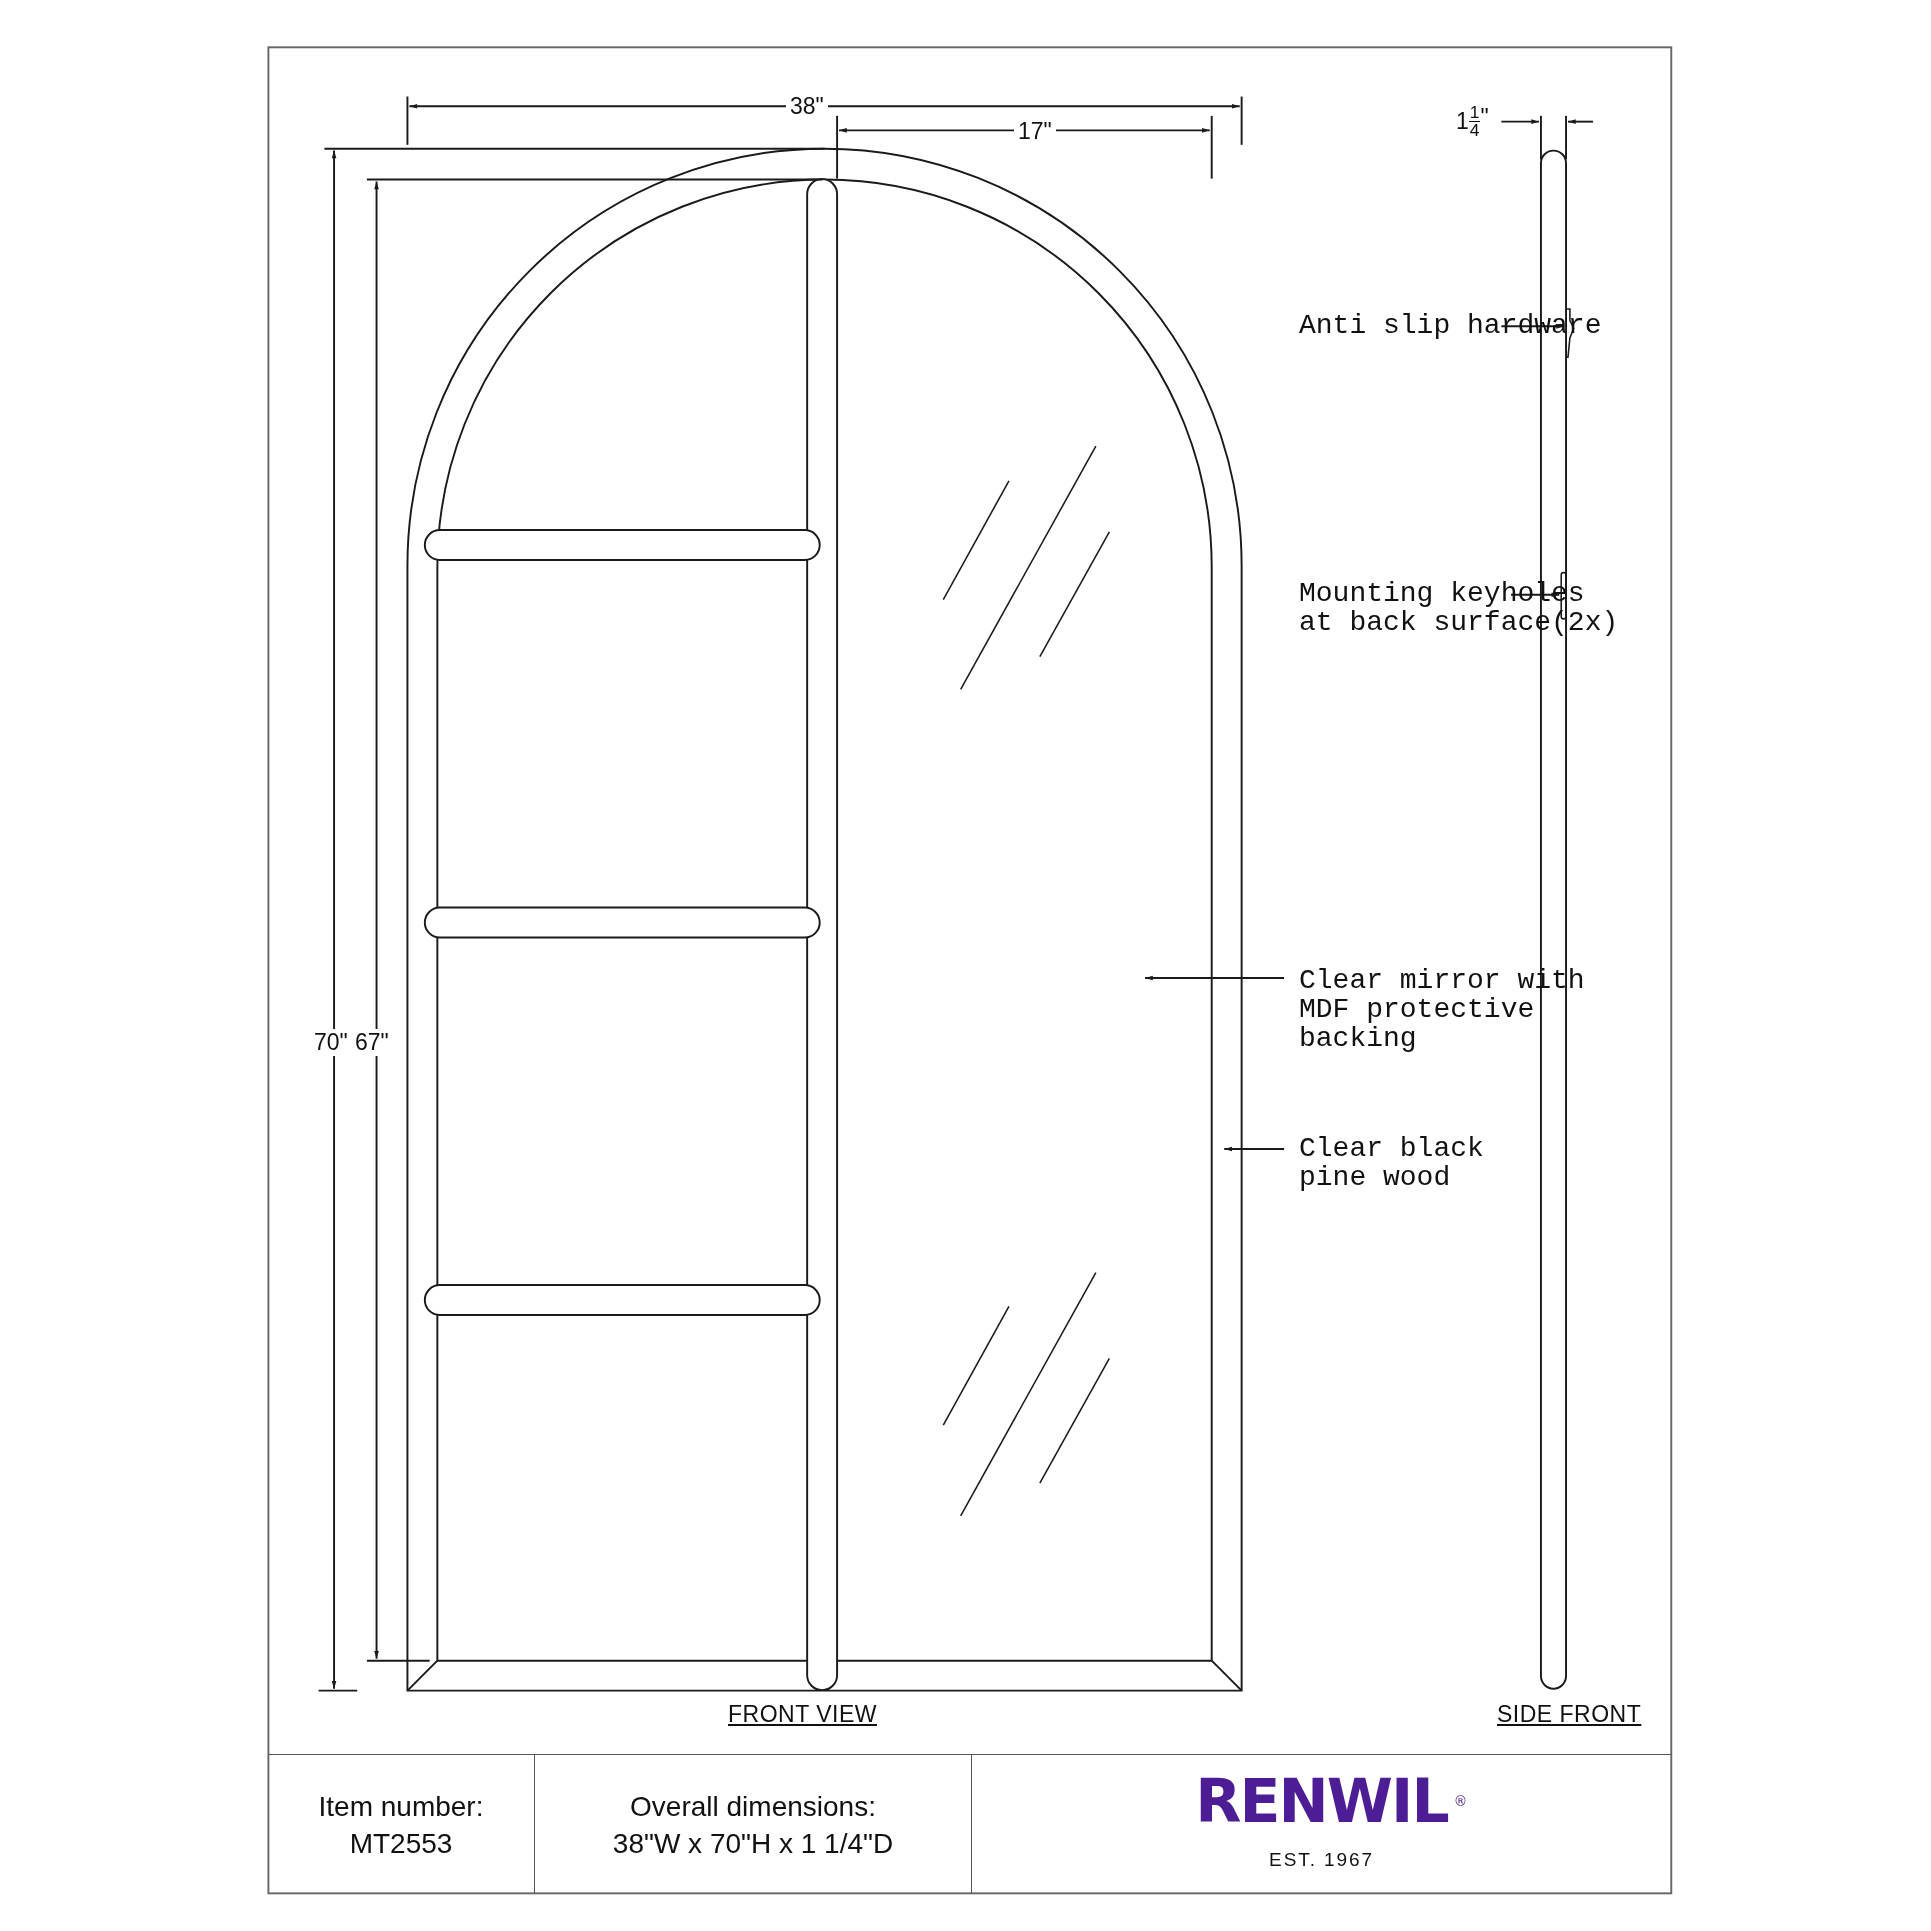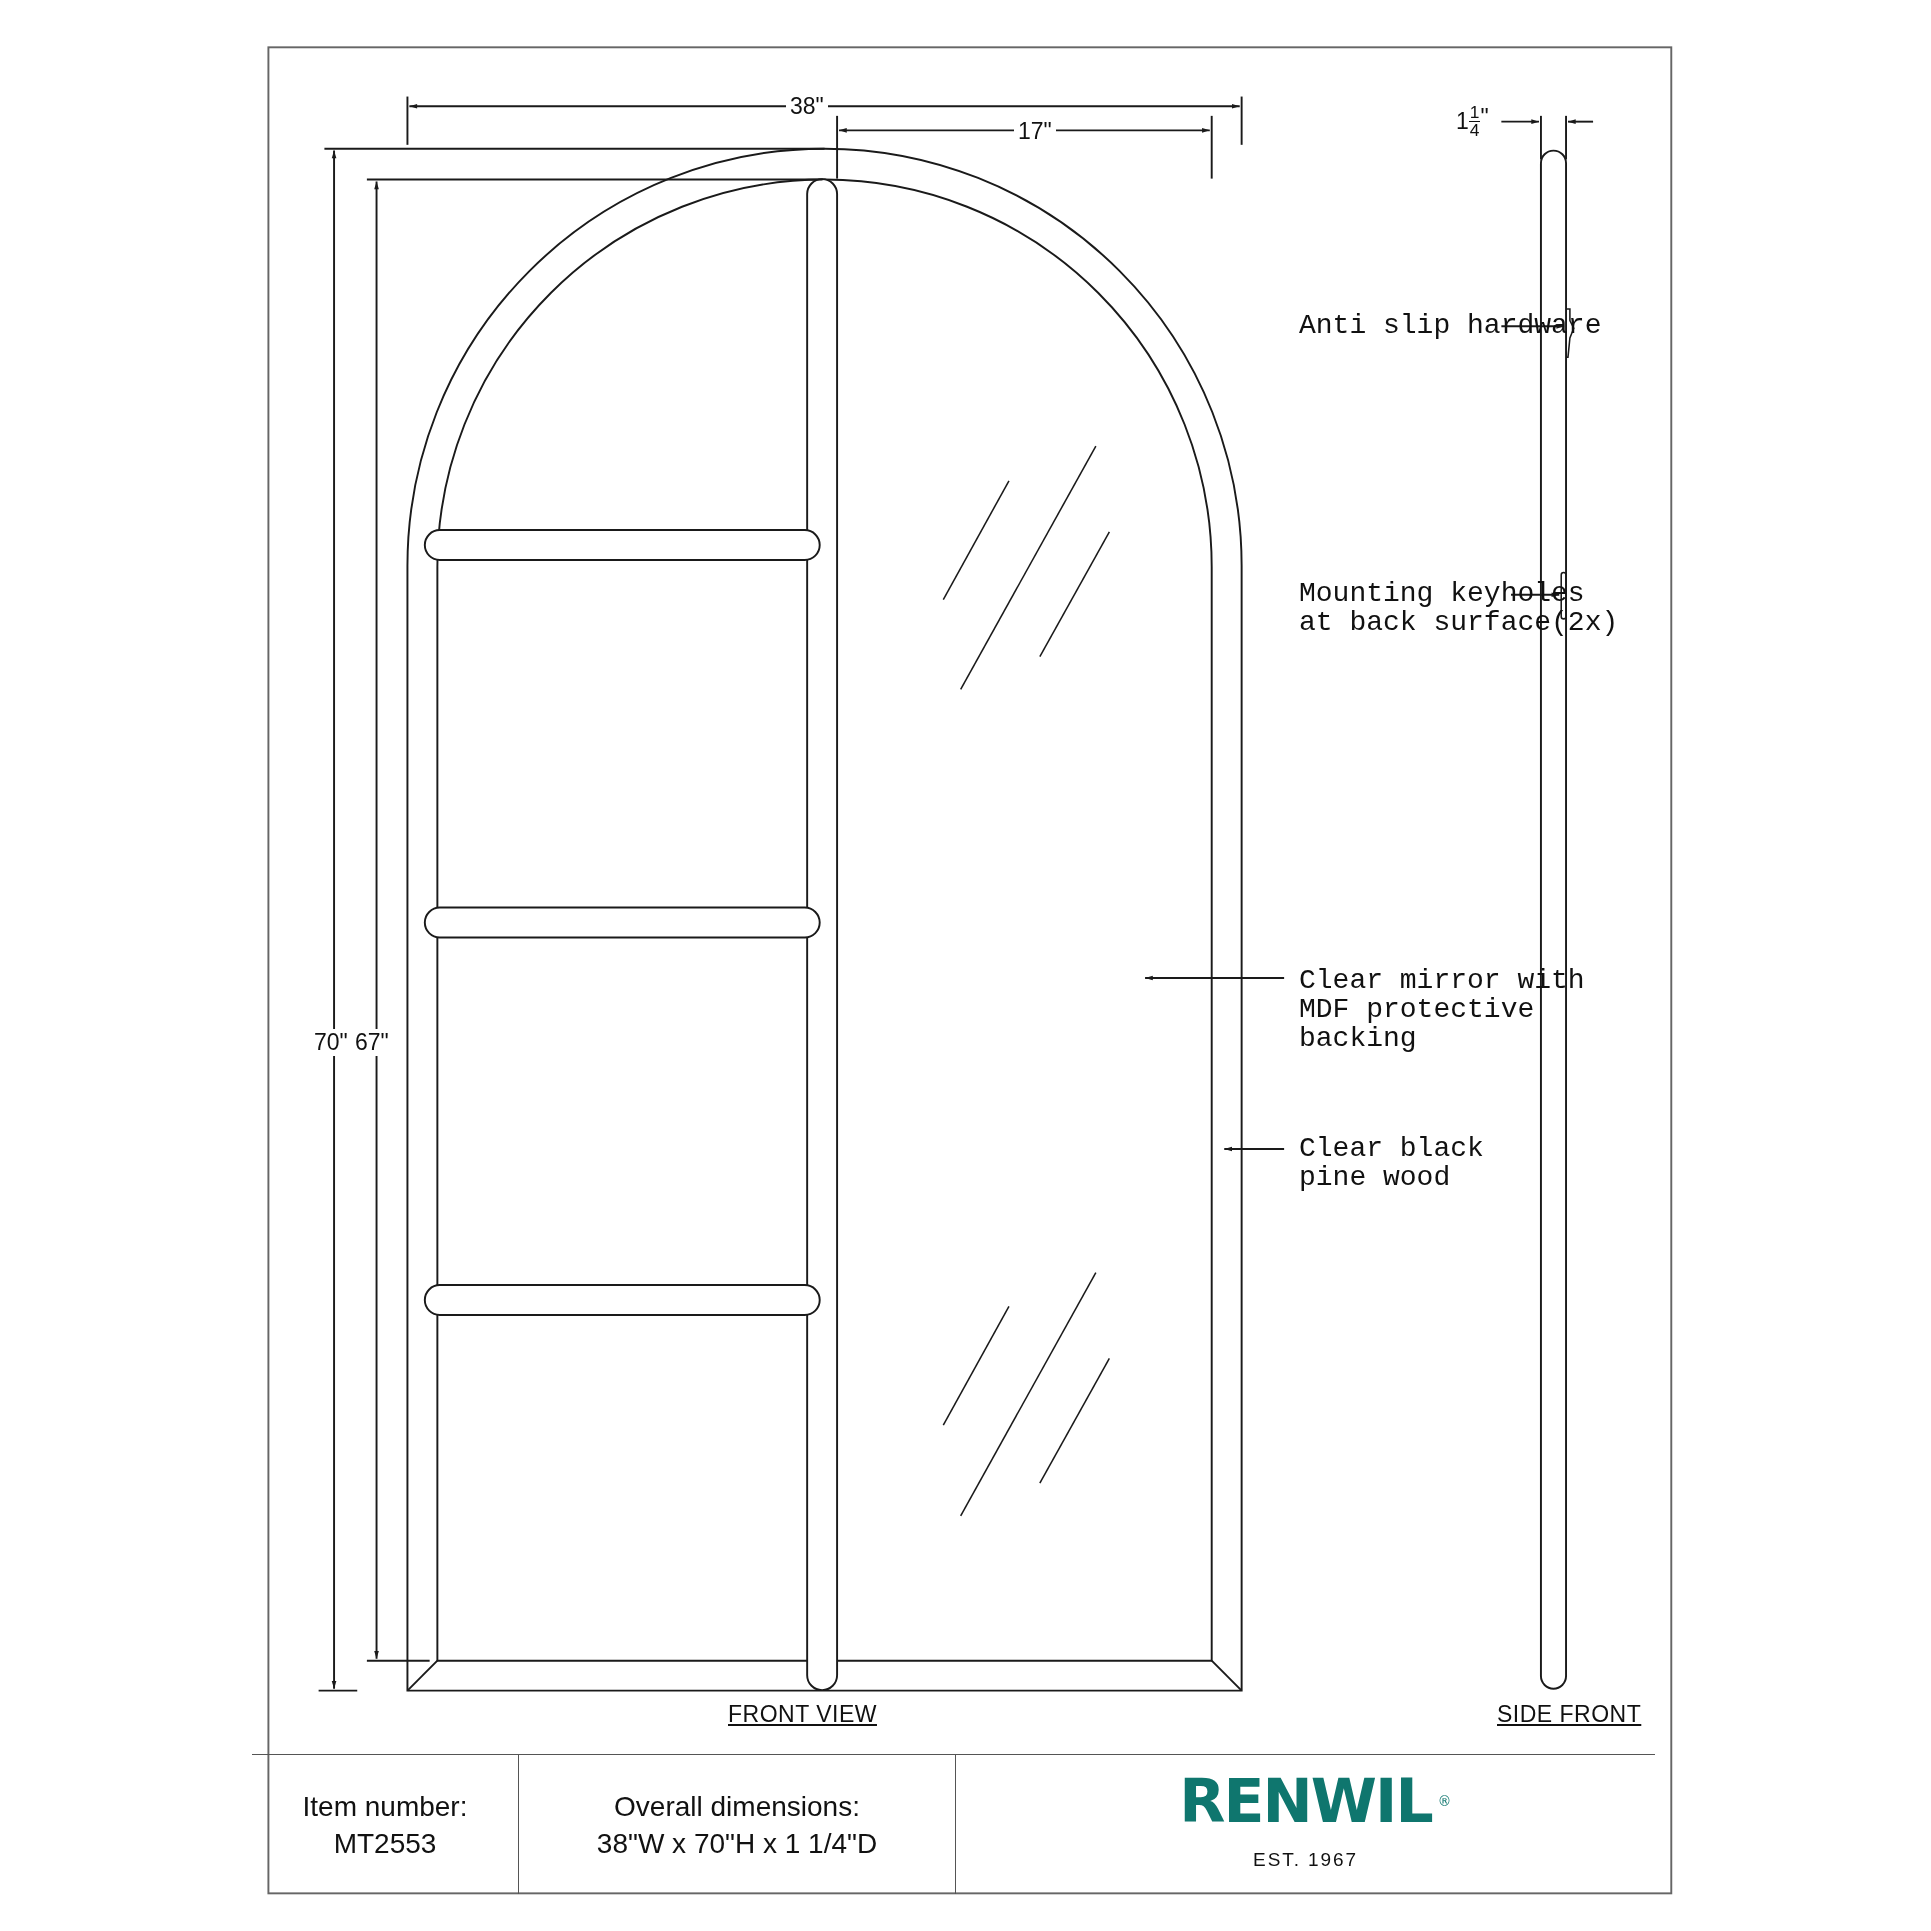--- a/index.html
+++ b/index.html
@@ -3,27 +3,27 @@
 <meta charset="utf-8">
 <style>
   html, body { margin:0; padding:0; background:#ffffff; }
   body { width:1931px; height:1931px; position:relative; overflow:hidden;
          font-family:"Liberation Sans", sans-serif; color:#111; }
   svg.drawing { position:absolute; left:0; top:0; }
   .lbl { position:absolute; font-family:"Liberation Sans", sans-serif; color:#111; white-space:nowrap; }
   .dim { font-size:23px; background:#fff; padding:0 3.9px; }
   .note { font-size:28px; line-height:29px; white-space:pre-line;font-family:Liberation Mono, monospace; }
   .view { font-size:23px; letter-spacing:0.5px;text-decoration:underline; }
-  .titleblock { position:absolute; left:252px; top:1754px; width:1403px; height:139px;
+  .titleblock { position:absolute; left:268px; top:1754px; width:1403px; height:139px;
                 display:flex; border-top:1.9px solid #555;text-align:right; }
   .tb-cell { border-right:1.9px solid #555; display:flex; flex-direction:column;
              justify-content:center; align-items:center; font-size:28px; line-height:37px; }
   .tb-cell:last-child { border-right:none; }
   .brand { font-family:"DejaVu Sans", sans-serif; font-weight:bold; font-size:60px;
-           letter-spacing:-1.9px; line-height:60px; color:#0f766e; position:relative; }
+           letter-spacing:-1.9px; line-height:60px; color:#4c1d95; position:relative; }
   .brand sup { font-size:13.5px; position:absolute; right:-17.4px; top:0; font-weight:normal; }
   .est { font-size:19px; letter-spacing:1.9px; margin-top:9.7px; }
 </style>
 </head>
 <body>
 
 <svg class="drawing" width="1931" height="1931" viewBox="0 0 2000 2000">
   <defs>
     <marker id="arr" viewBox="0 0 10 10" refX="10" refY="5" markerWidth="12" markerHeight="8" orient="auto-start-reverse" markerUnits="userSpaceOnUse">
       <path d="M0,2 L10,5 L0,8 z" fill="#1a1a1a"></path>

